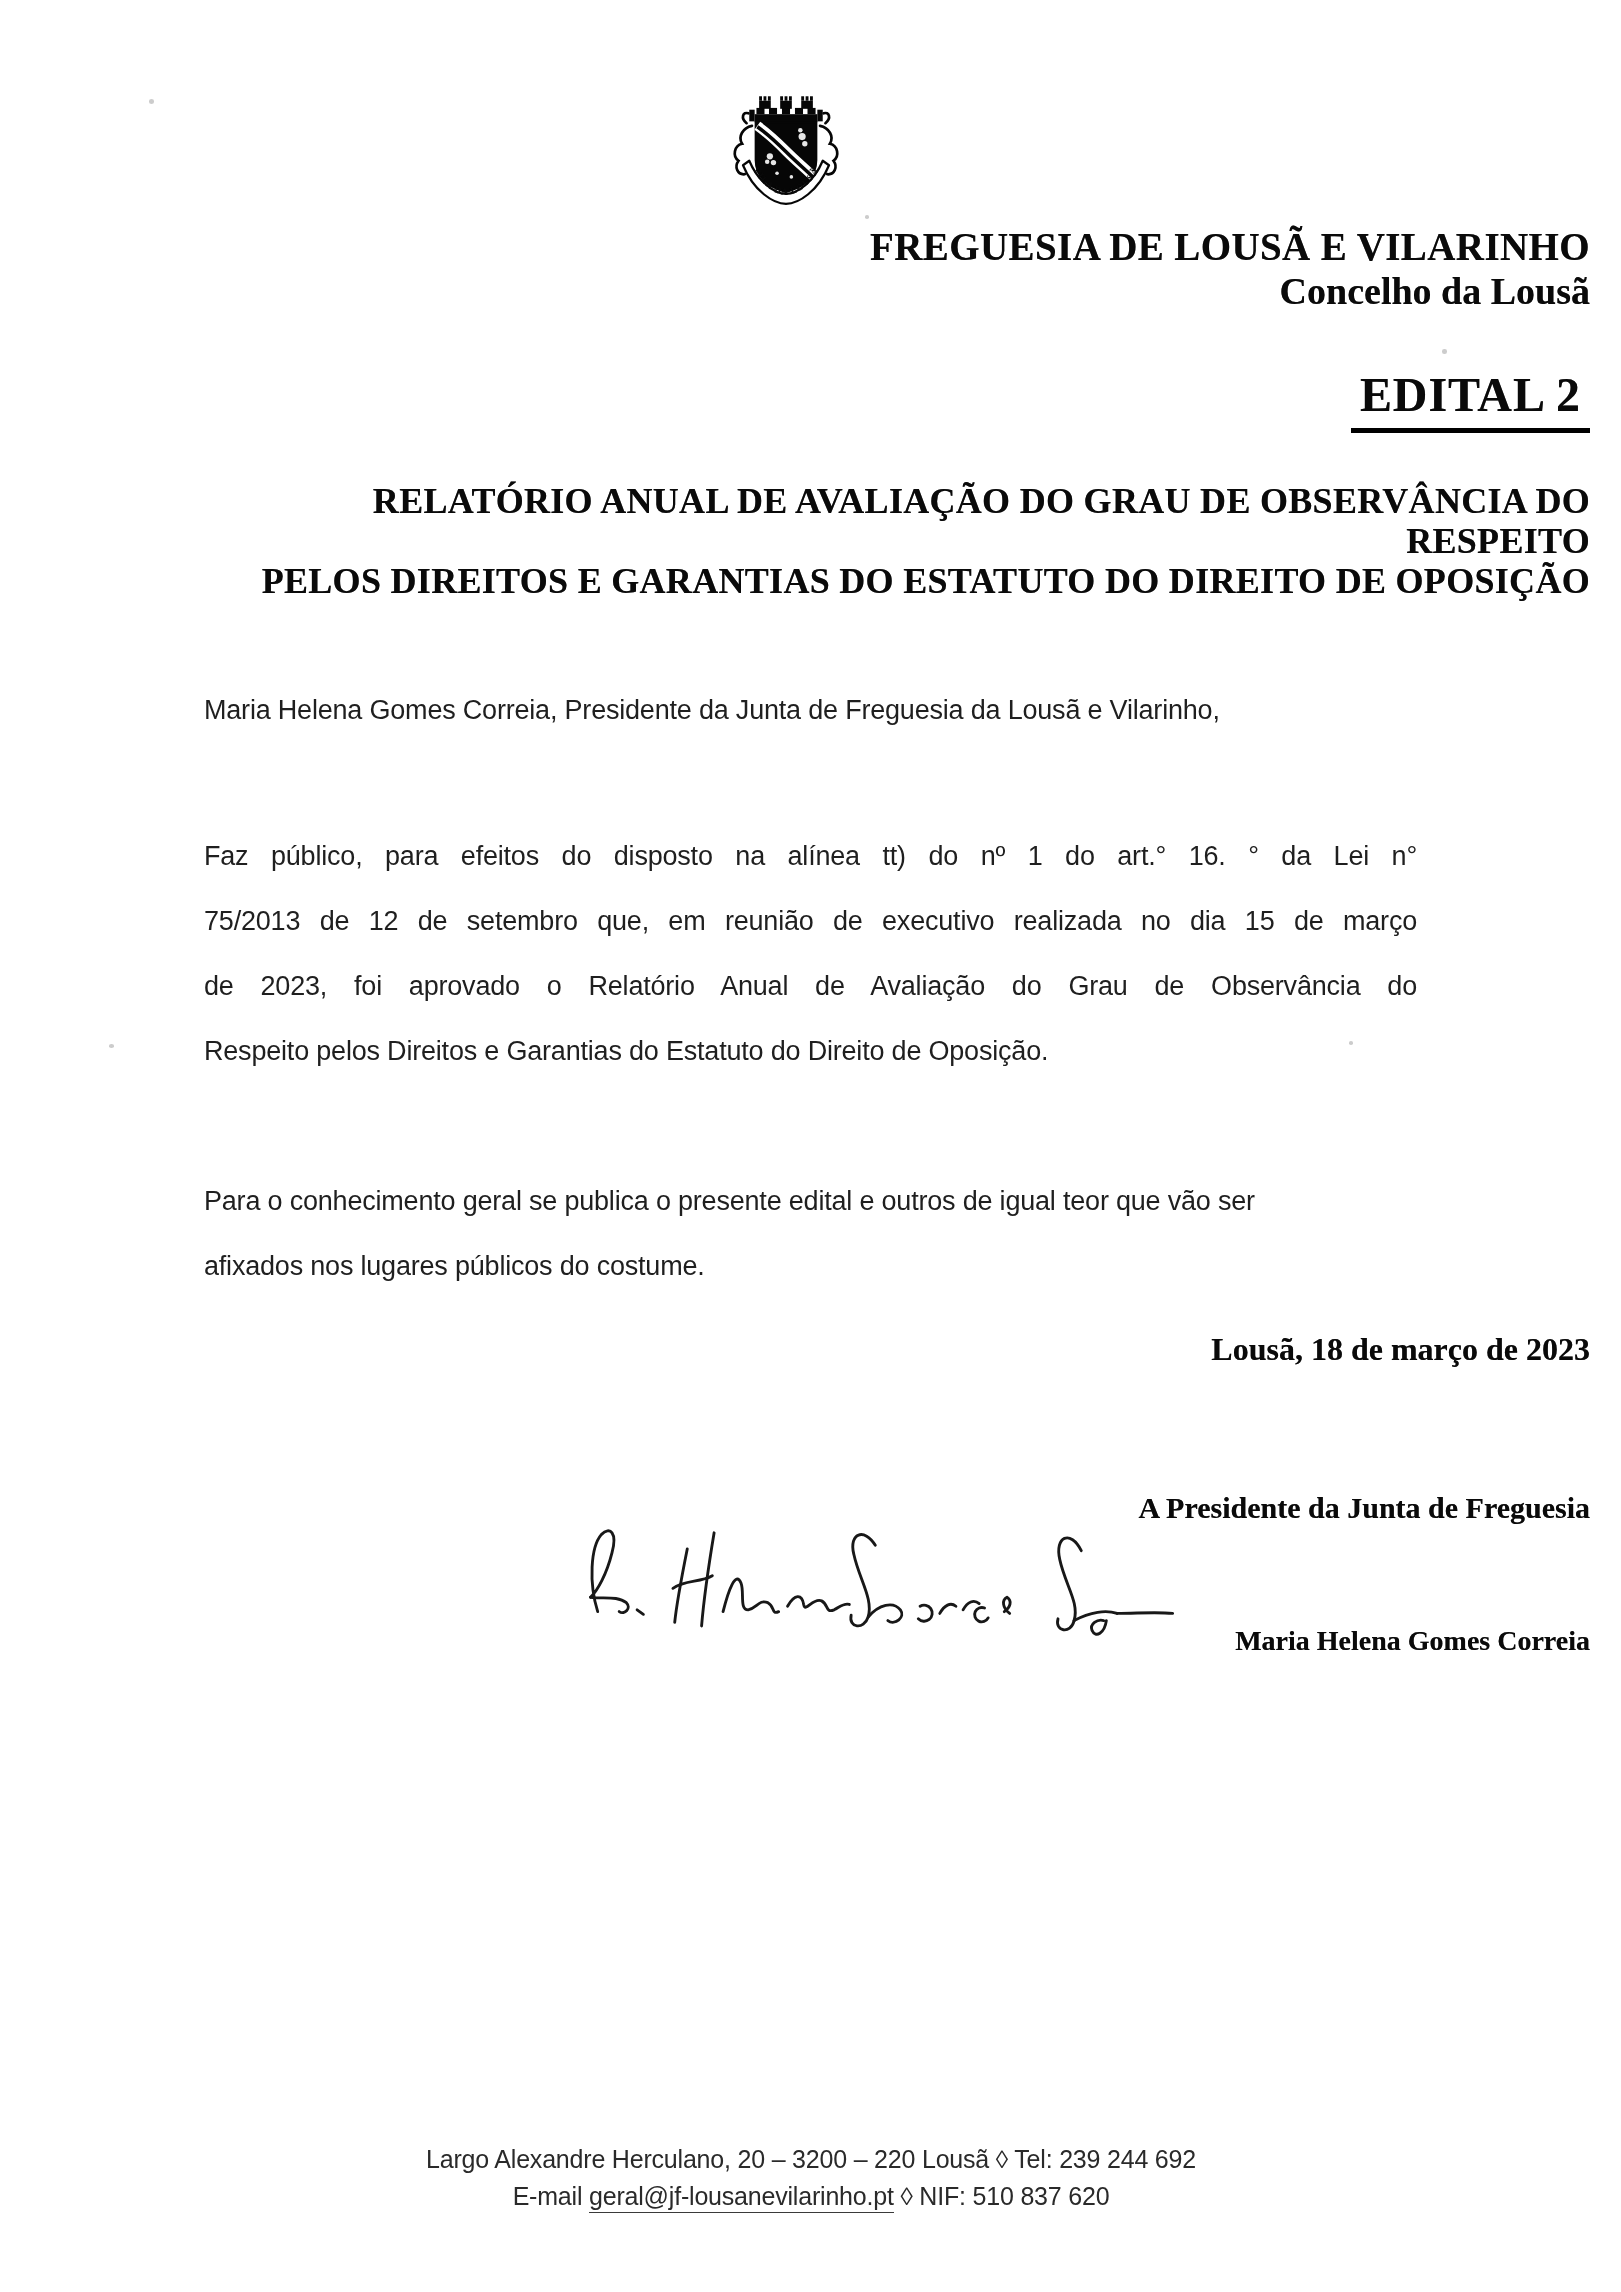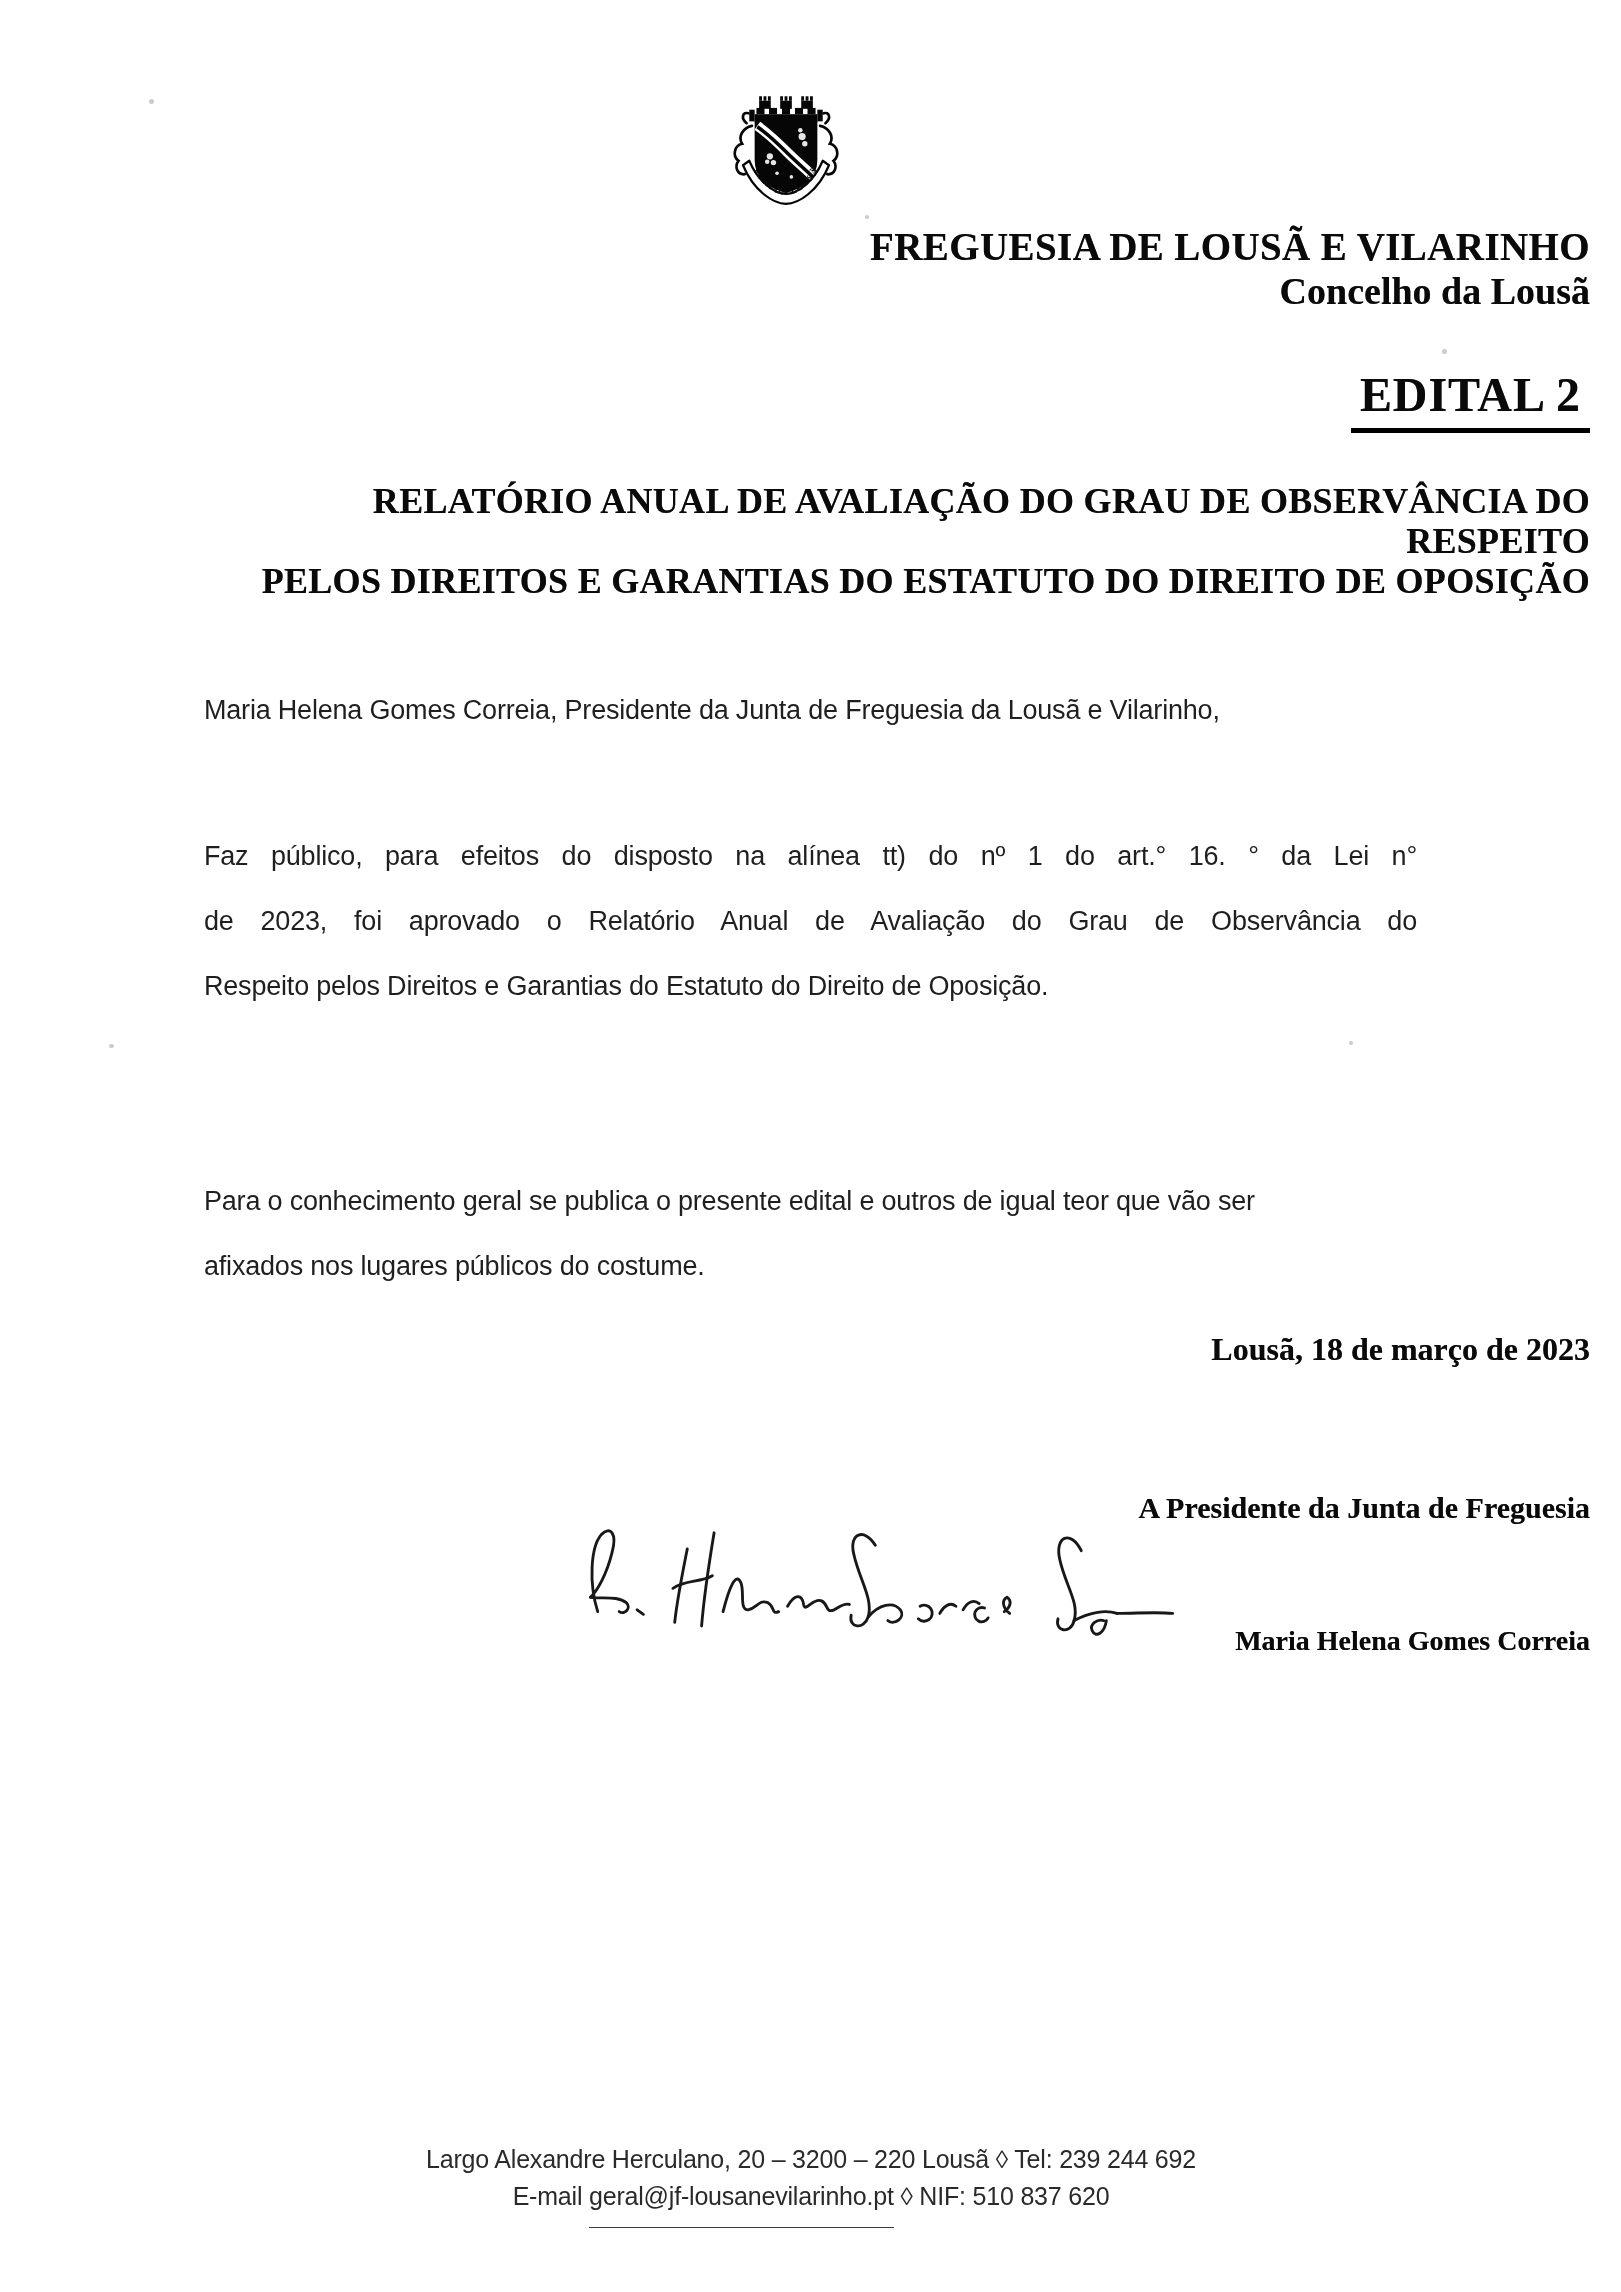--- a/index.html
+++ b/index.html
@@ -44,21 +44,21 @@
   .sig-role{top:1491px;font-size:30px;}
   .sig-name{top:1625px;font-size:28px;}
   .signature-svg{position:absolute;left:578px;top:1522px;}
   .crest-svg{position:absolute;left:725px;top:90px;}
   .footer-line{
     position:absolute;left:0;right:0;text-align:center;
     font-size:25px;color:#2a2a2a;letter-spacing:-0.2px;
   }
   .footer-1{top:2145px;}
   .footer-2{top:2182px;}
-  .email-underline{border-bottom:1.8px solid #3a3a3a;padding-bottom:17px;margin-top:38px;}
+  .email-underline{border-bottom:1.8px solid #3a3a3a;padding-bottom:2px;margin-top:38px;}
   .speck{position:absolute;background:#8f8f8f;border-radius:50%;opacity:.45;}
 </style>
 </head>
 <body>
 
 <div class="page">
 
   <div class="speck" style="left:149px;top:99px;width:5.4px;height:4.5px;"></div>
   <div class="speck" style="left:1442px;top:349px;width:4.5px;height:4.5px;"></div>
   <div class="speck" style="left:109px;top:1044px;width:4.5px;height:3.6px;"></div>
@@ -134,20 +134,21 @@
   <div class="centered serif subtitle">
     <div>RELATÓRIO ANUAL DE AVALIAÇÃO DO GRAU DE OBSERVÂNCIA DO</div>
     <div>RESPEITO</div>
     <div>PELOS DIREITOS E GARANTIAS DO ESTATUTO DO DIREITO DE OPOSIÇÃO</div>
   </div>
 
   <div class="body-line p1 wrapless">Maria Helena Gomes Correia, Presidente da Junta de Freguesia da Lousã e Vilarinho,</div>
 
   <div class="body-line p2">
     <div class="jline">Faz público, para efeitos do disposto na alínea tt) do nº 1 do art.° 16. ° da Lei n°</div>
+    <div class="jline">75/2013 de 12 de setembro que, em reunião de executivo realizada no dia 15 de março</div>
     <div class="jline">de 2023, foi aprovado o Relatório Anual de Avaliação do Grau de Observância do</div>
     <div>Respeito pelos Direitos e Garantias do Estatuto do Direito de Oposição.</div>
   </div>
 
   <div class="body-line p3">
     <div>Para o conhecimento geral se publica o presente edital e outros de igual teor que vão ser</div>
     <div>afixados nos lugares públicos do costume.</div>
   </div>
 
   <div class="centered serif dateline">Lousã, 18 de março de 2023</div>

